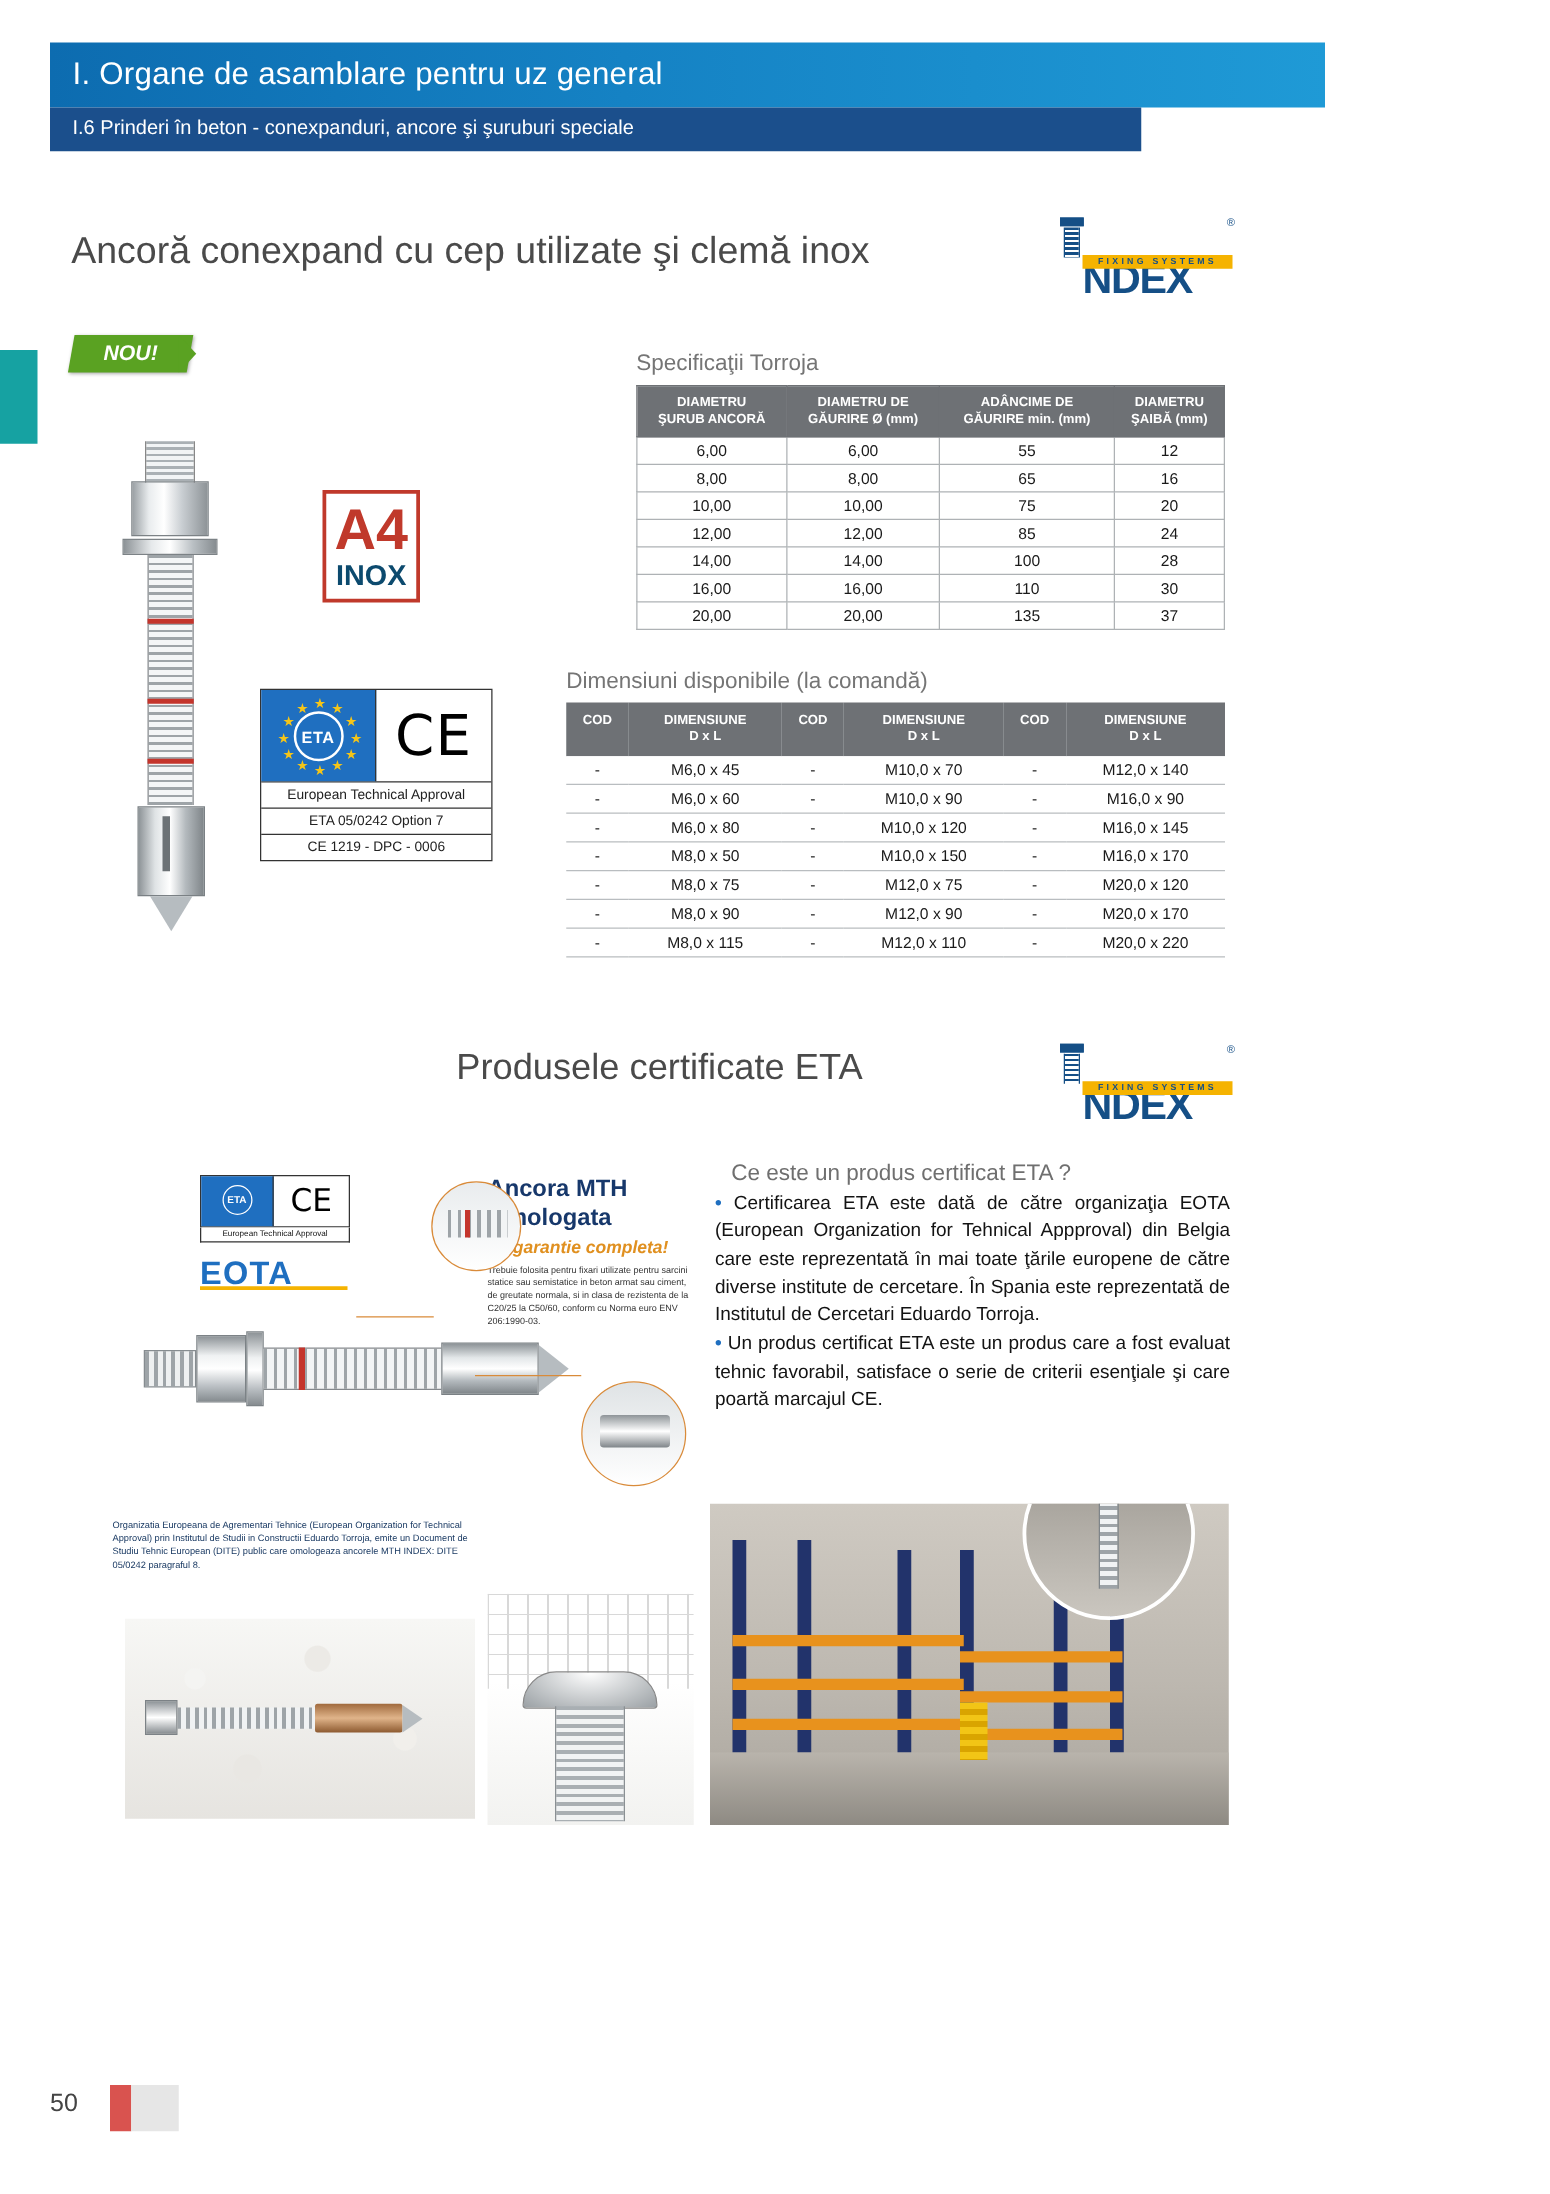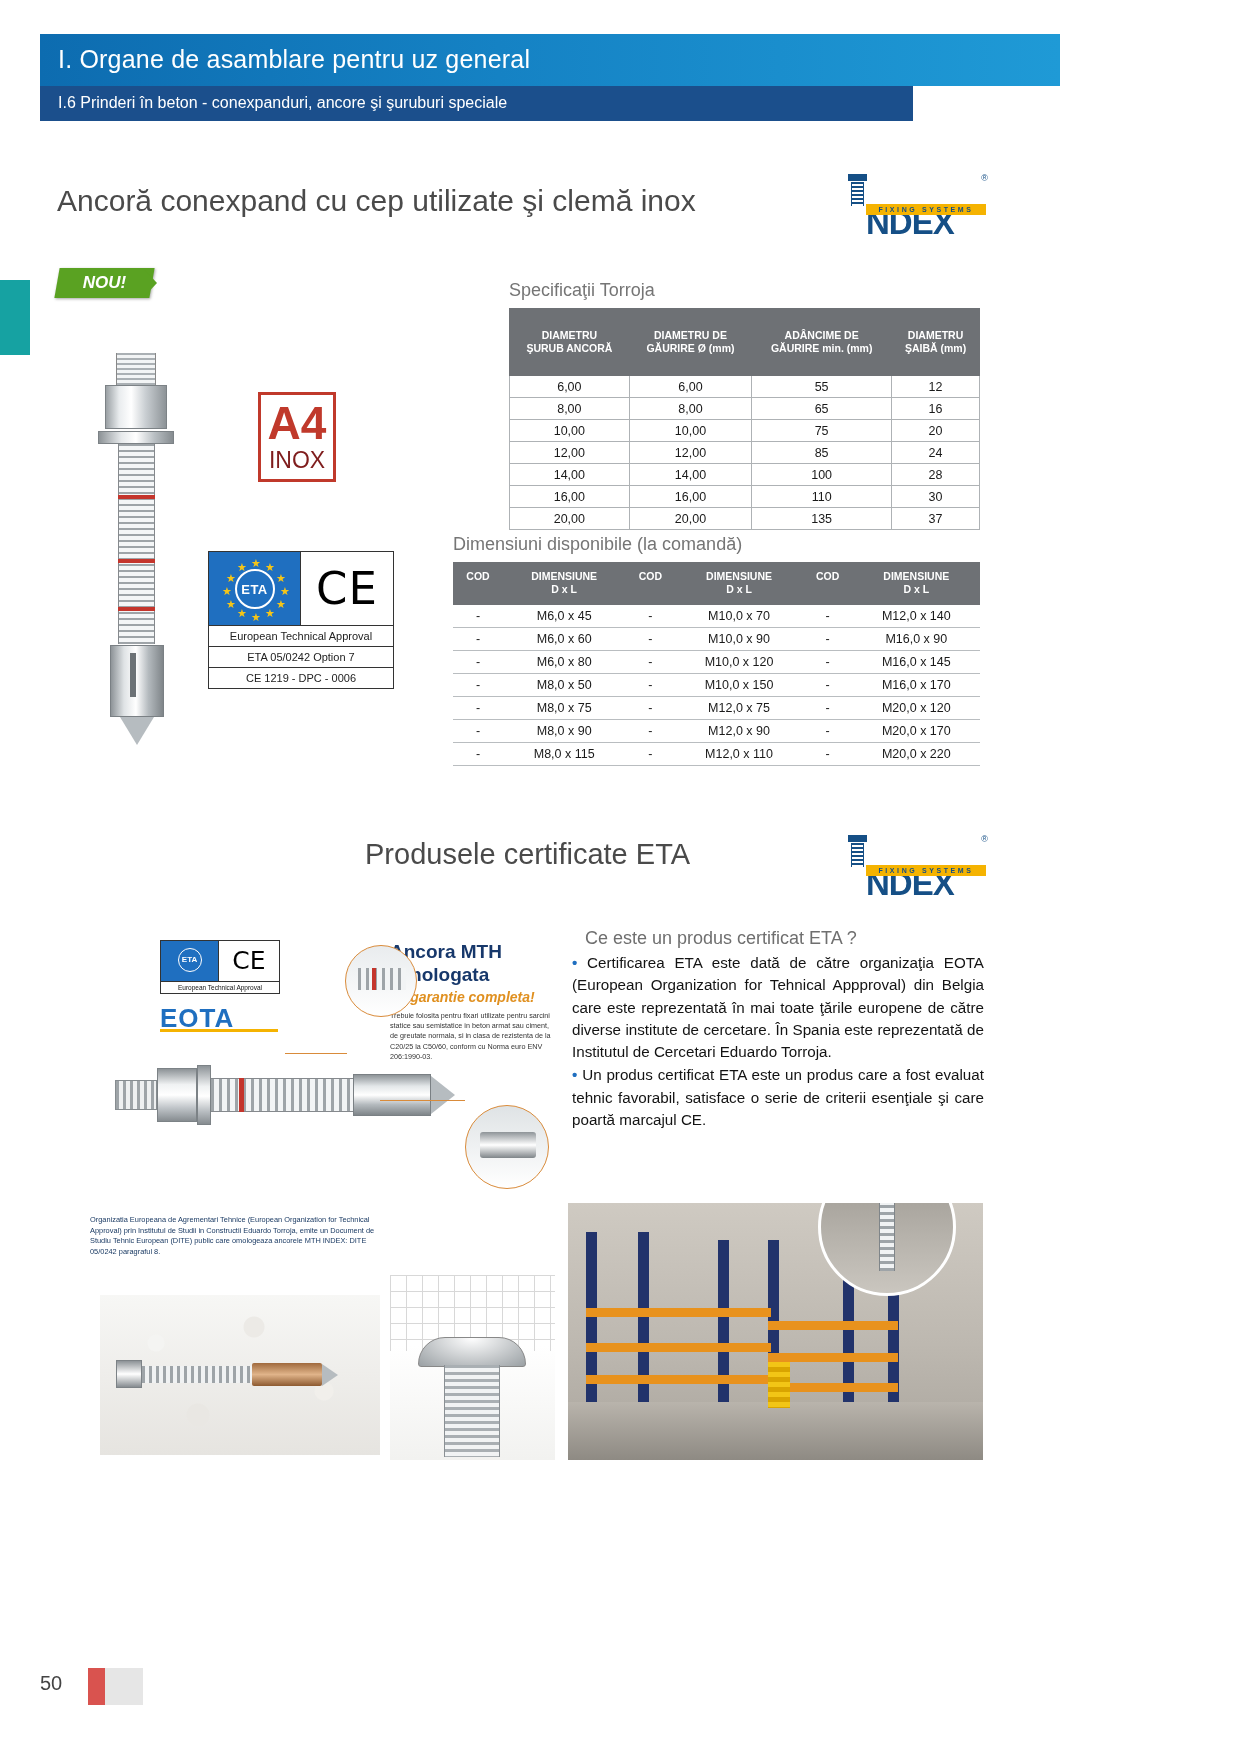--- a/index.html
+++ b/index.html
@@ -145,21 +145,21 @@
     position: absolute; left: 258px; top: 392px;
     width: 78px; height: 90px;
     border: 3px solid #c0392b;
     background: #ffffff;
   }
   .a4-badge .a4 {
     font-size: 46px; font-weight: 700; color: #c0392b;
     text-align: center; line-height: 48px; padding-top: 4px;
   }
   .a4-badge .inox {
-    font-size: 23px; font-weight: 400; color: #7f1d1d;
+    font-size: 23px; font-weight: 700; color: #0c4a6e;
     text-align: center; line-height: 26px;
   }
 
   
   .ce-block {
     position: absolute; left: 208px; top: 551px;
     width: 186px; height: 138px;
     border: 1px solid #333;
     background: #ffffff;
   }
@@ -189,21 +189,21 @@
   .ce-line.last { border-bottom: none; }
 
   
   .tbl-caption {
     font-size: 18px; color: #757575; font-weight: 400; margin-bottom: 7px;
   }
   table { border-collapse: collapse; width: 100%; }
   table th {
     background: #6e7175; color: #ffffff;
     font-size: 10.5px; font-weight: 700;
-    padding: 20px 3px; line-height: 13px;
+    padding: 7px 3px; line-height: 13px;
     border: 1px solid #6e7175;
   }
   table td {
     font-size: 12.5px; color: #1a1a1a; text-align: center;
     padding: 3.5px 3px; border: 1px solid #aeb2b5; background: #fff;
   }
 
   .spec-wrap { position: absolute; left: 509px; top: 280px; width: 471px; }
   .dim-wrap  { position: absolute; left: 453px; top: 534px; width: 527px; }
 

